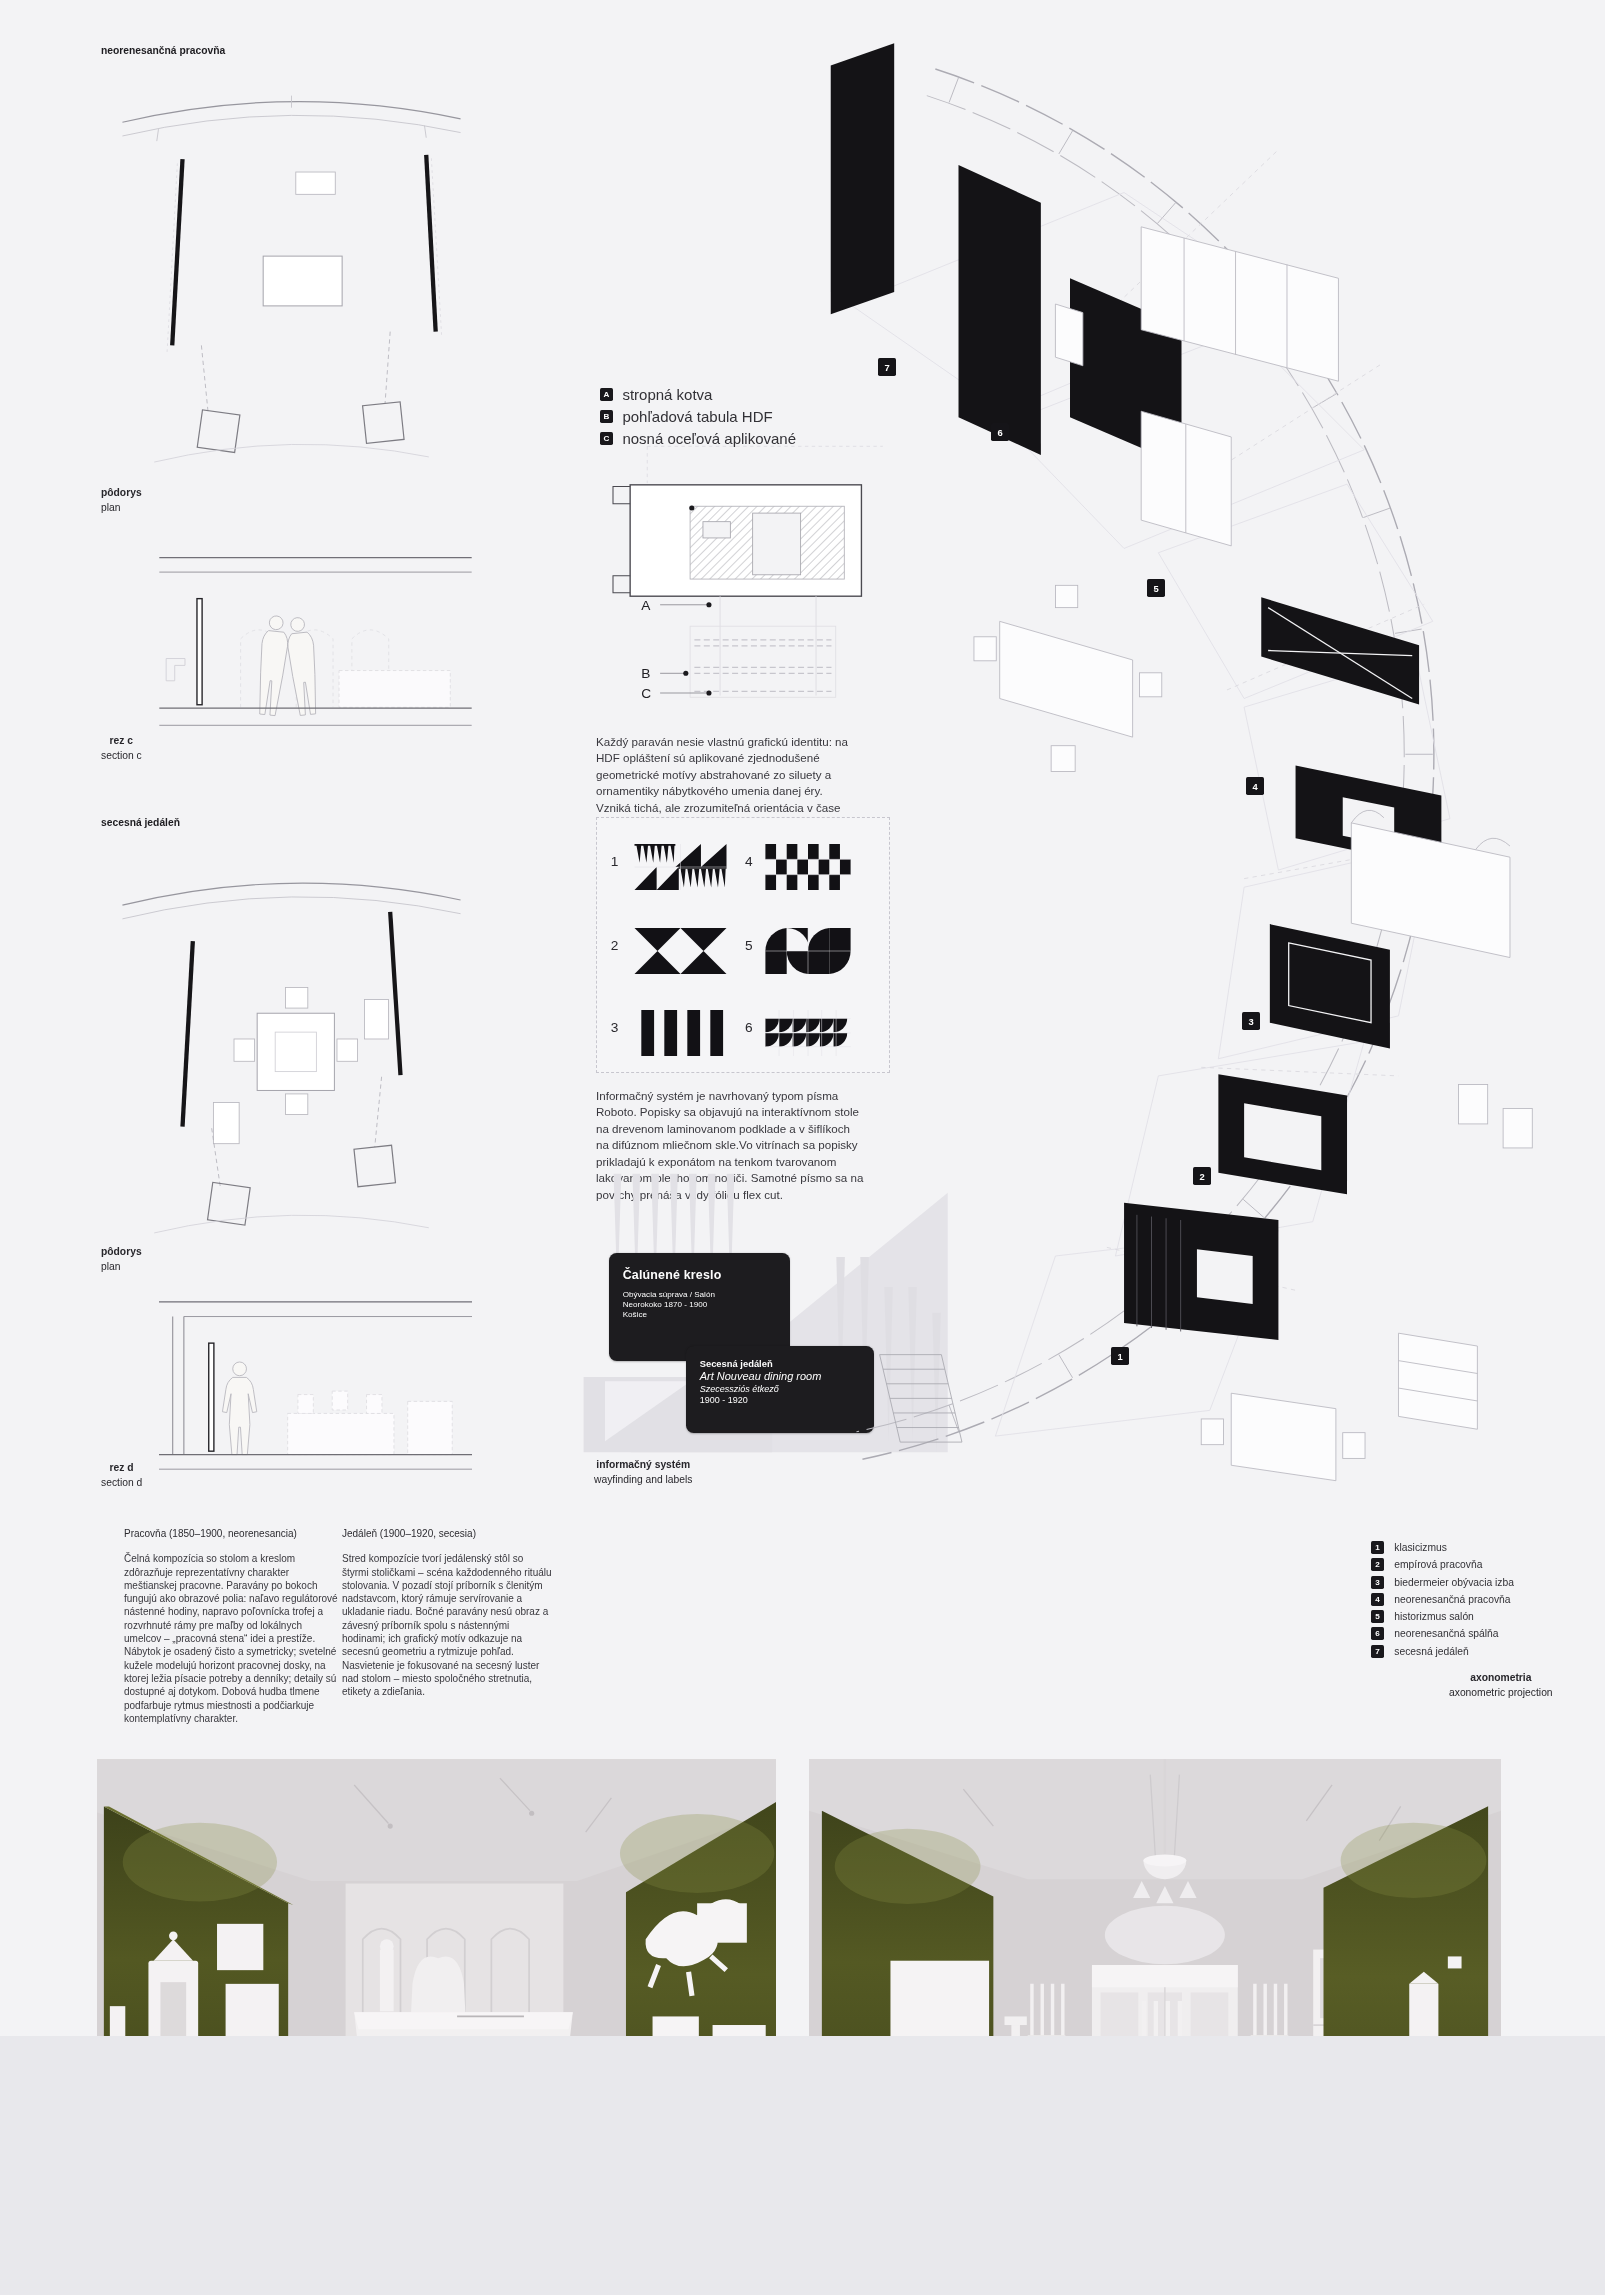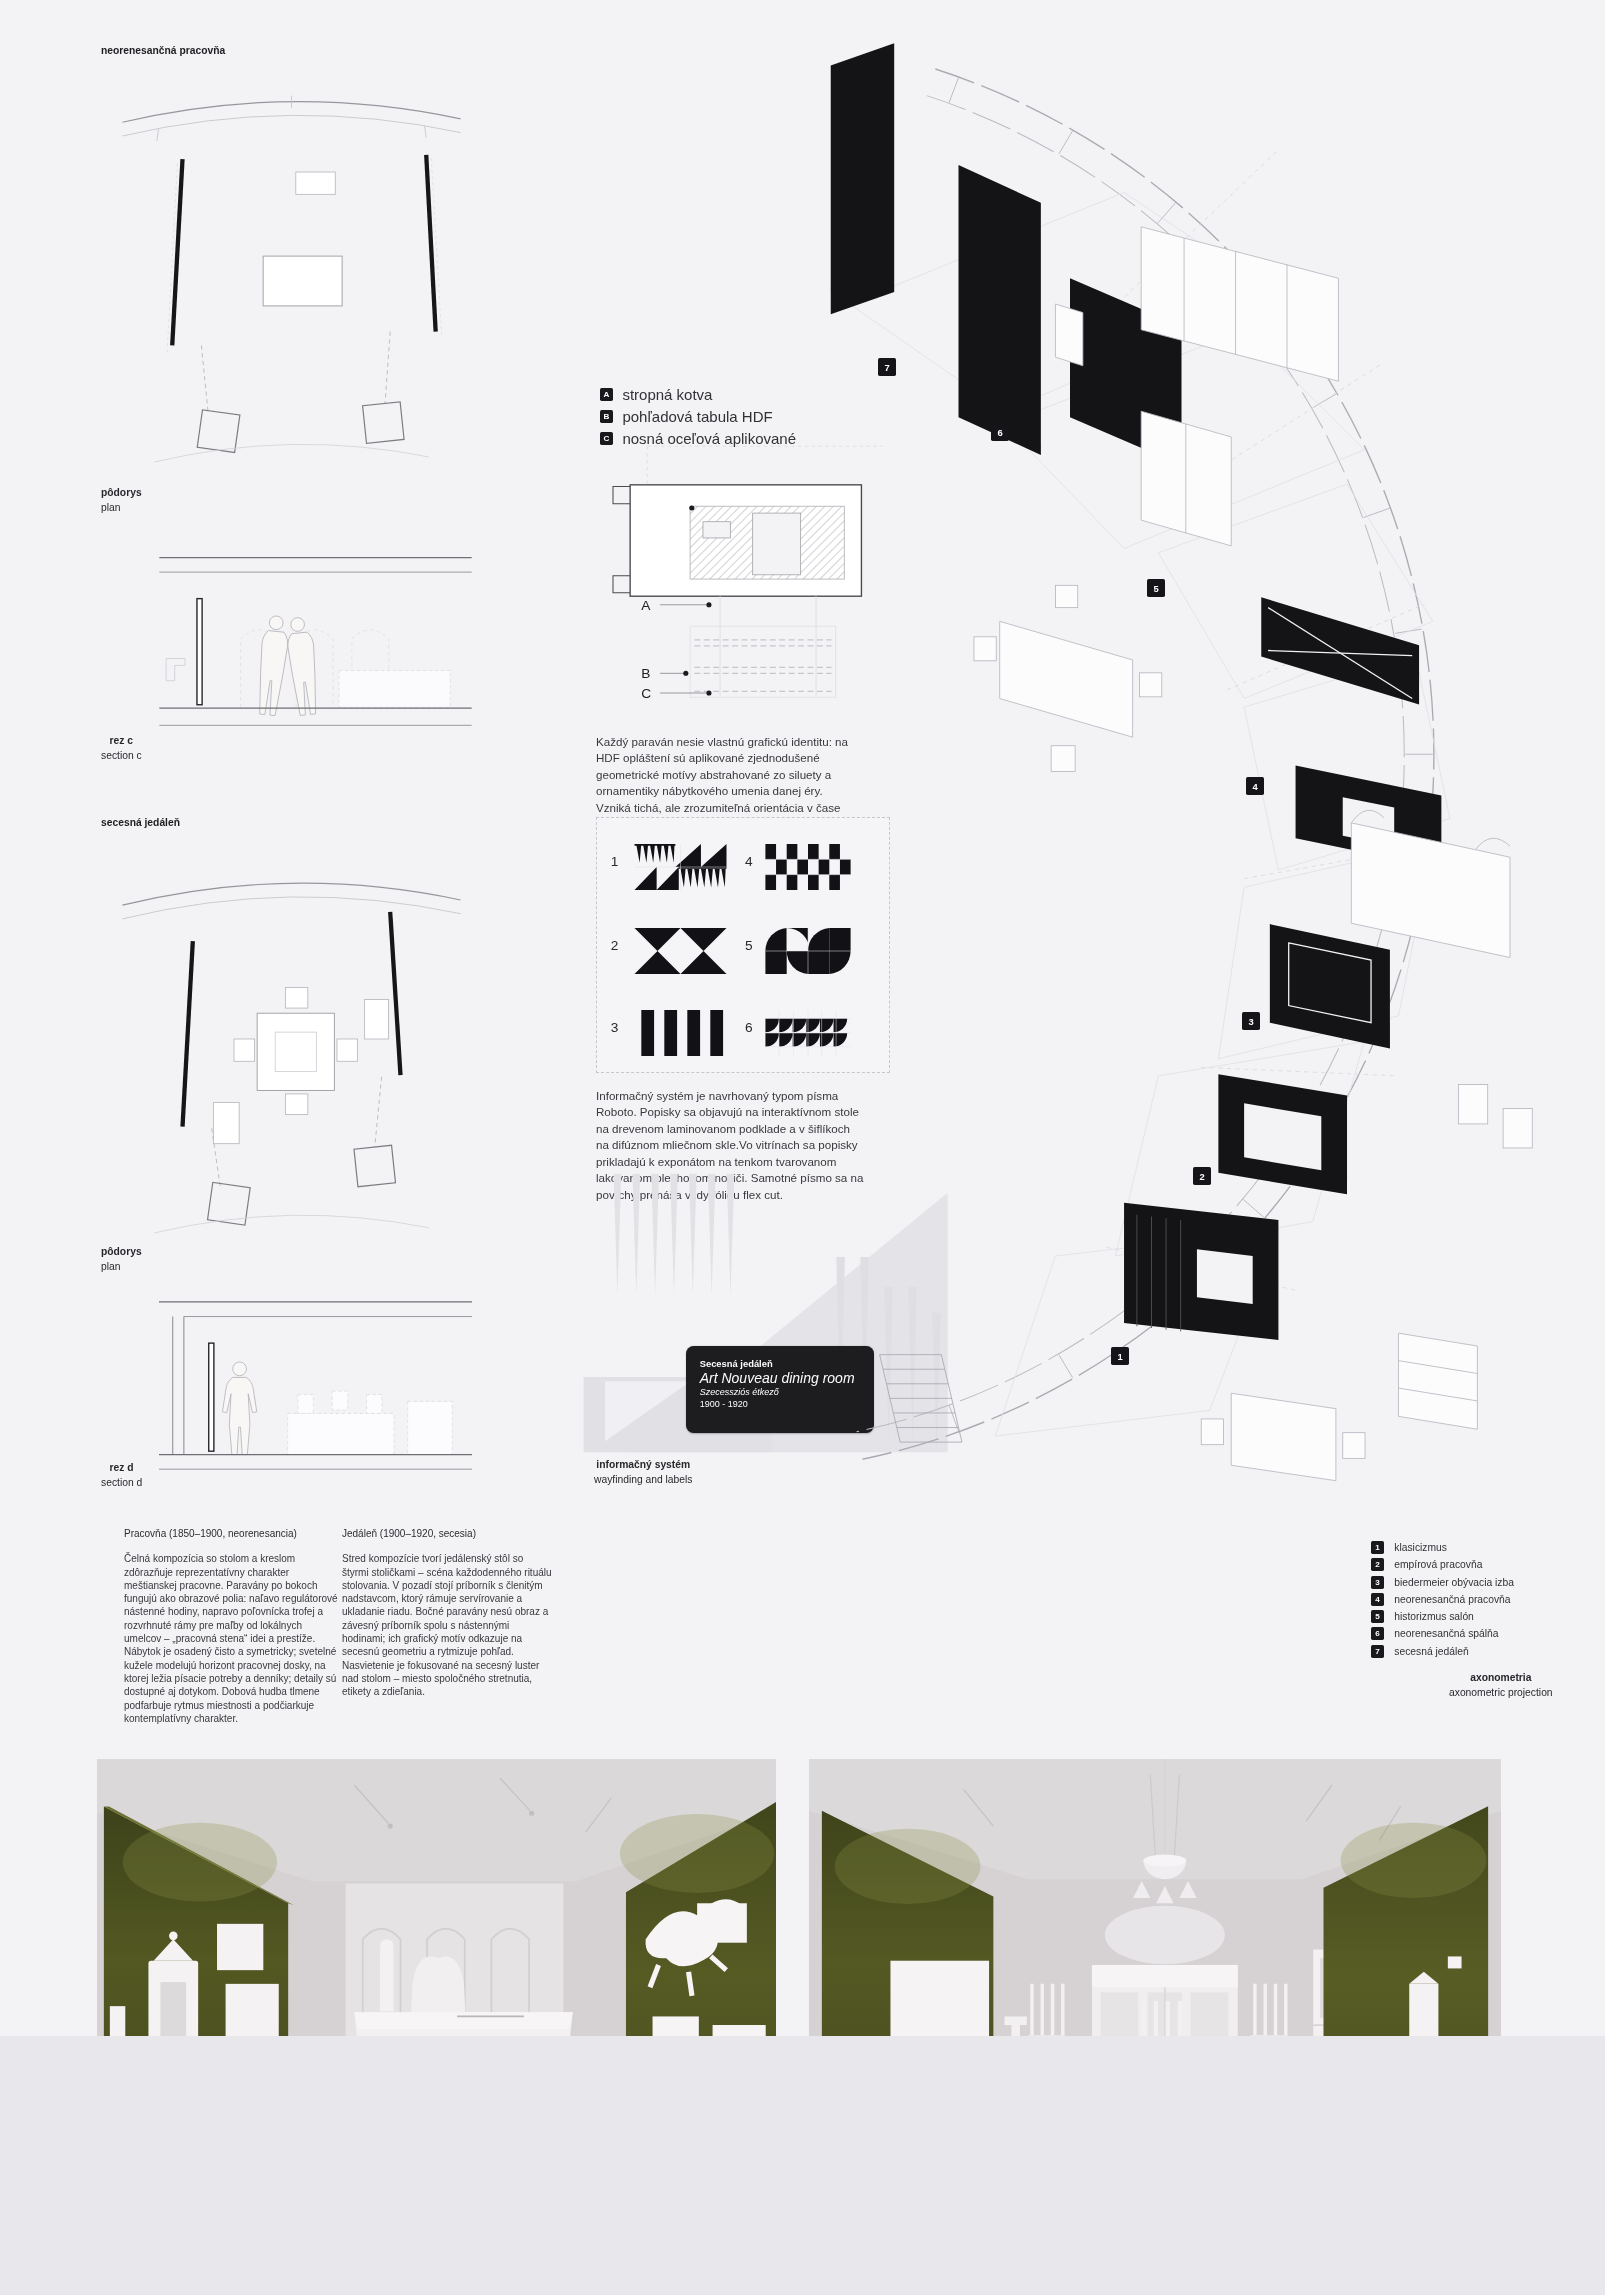--- a/index.html
+++ b/index.html
@@ -345,23 +345,30 @@
         <polygon points="172,8 181,8 176.5,150"></polygon>
       </g>
       <g fill="#dfdee3">
         <polygon points="300,105 310,105 305,300"></polygon>
           <polygon points="328,105 338,105 333,300"></polygon>
         <polygon points="356,140 366,140 361,320"></polygon>
           <polygon points="384,140 394,140 389,320"></polygon>
         <polygon points="412,170 422,170 417,333"></polygon>
       </g>
     </svg>
+    <div class="card" style="left:30px;top:86px;width:154px;height:79px;padding:14.6px 13.7px;">
+      <h3>Čalúnené kreslo</h3>
+      <div style="height:8.6px;"></div>
+      <div class="ln">Obývacia súprava / Salón</div>
+      <div class="ln">Neorokoko 1870 - 1900</div>
+      <div class="ln">Košice</div>
+    </div>
     <div class="card" style="left:107px;top:179px;width:161px;height:63px;padding:12px 13.7px;">
       <div class="ln" style="font-weight:bold;font-size:9.4px;">Secesná jedáleň</div>
-      <div class="ln it" style="font-size:14px;">Art Nouveau dining room</div>
+      <div class="ln it" style="font-size:11px;">Art Nouveau dining room</div>
       <div class="ln it" style="font-size:9px;">Szecessziós étkező</div>
       <div class="ln" style="font-size:9px;">1900 - 1920</div>
     </div>
   </div>
 
   <div class="abs lbl" style="left:594px;top:1458px;">
     <span class="b">informačný systém</span>
     <span>wayfinding and labels</span>
   </div>
 

